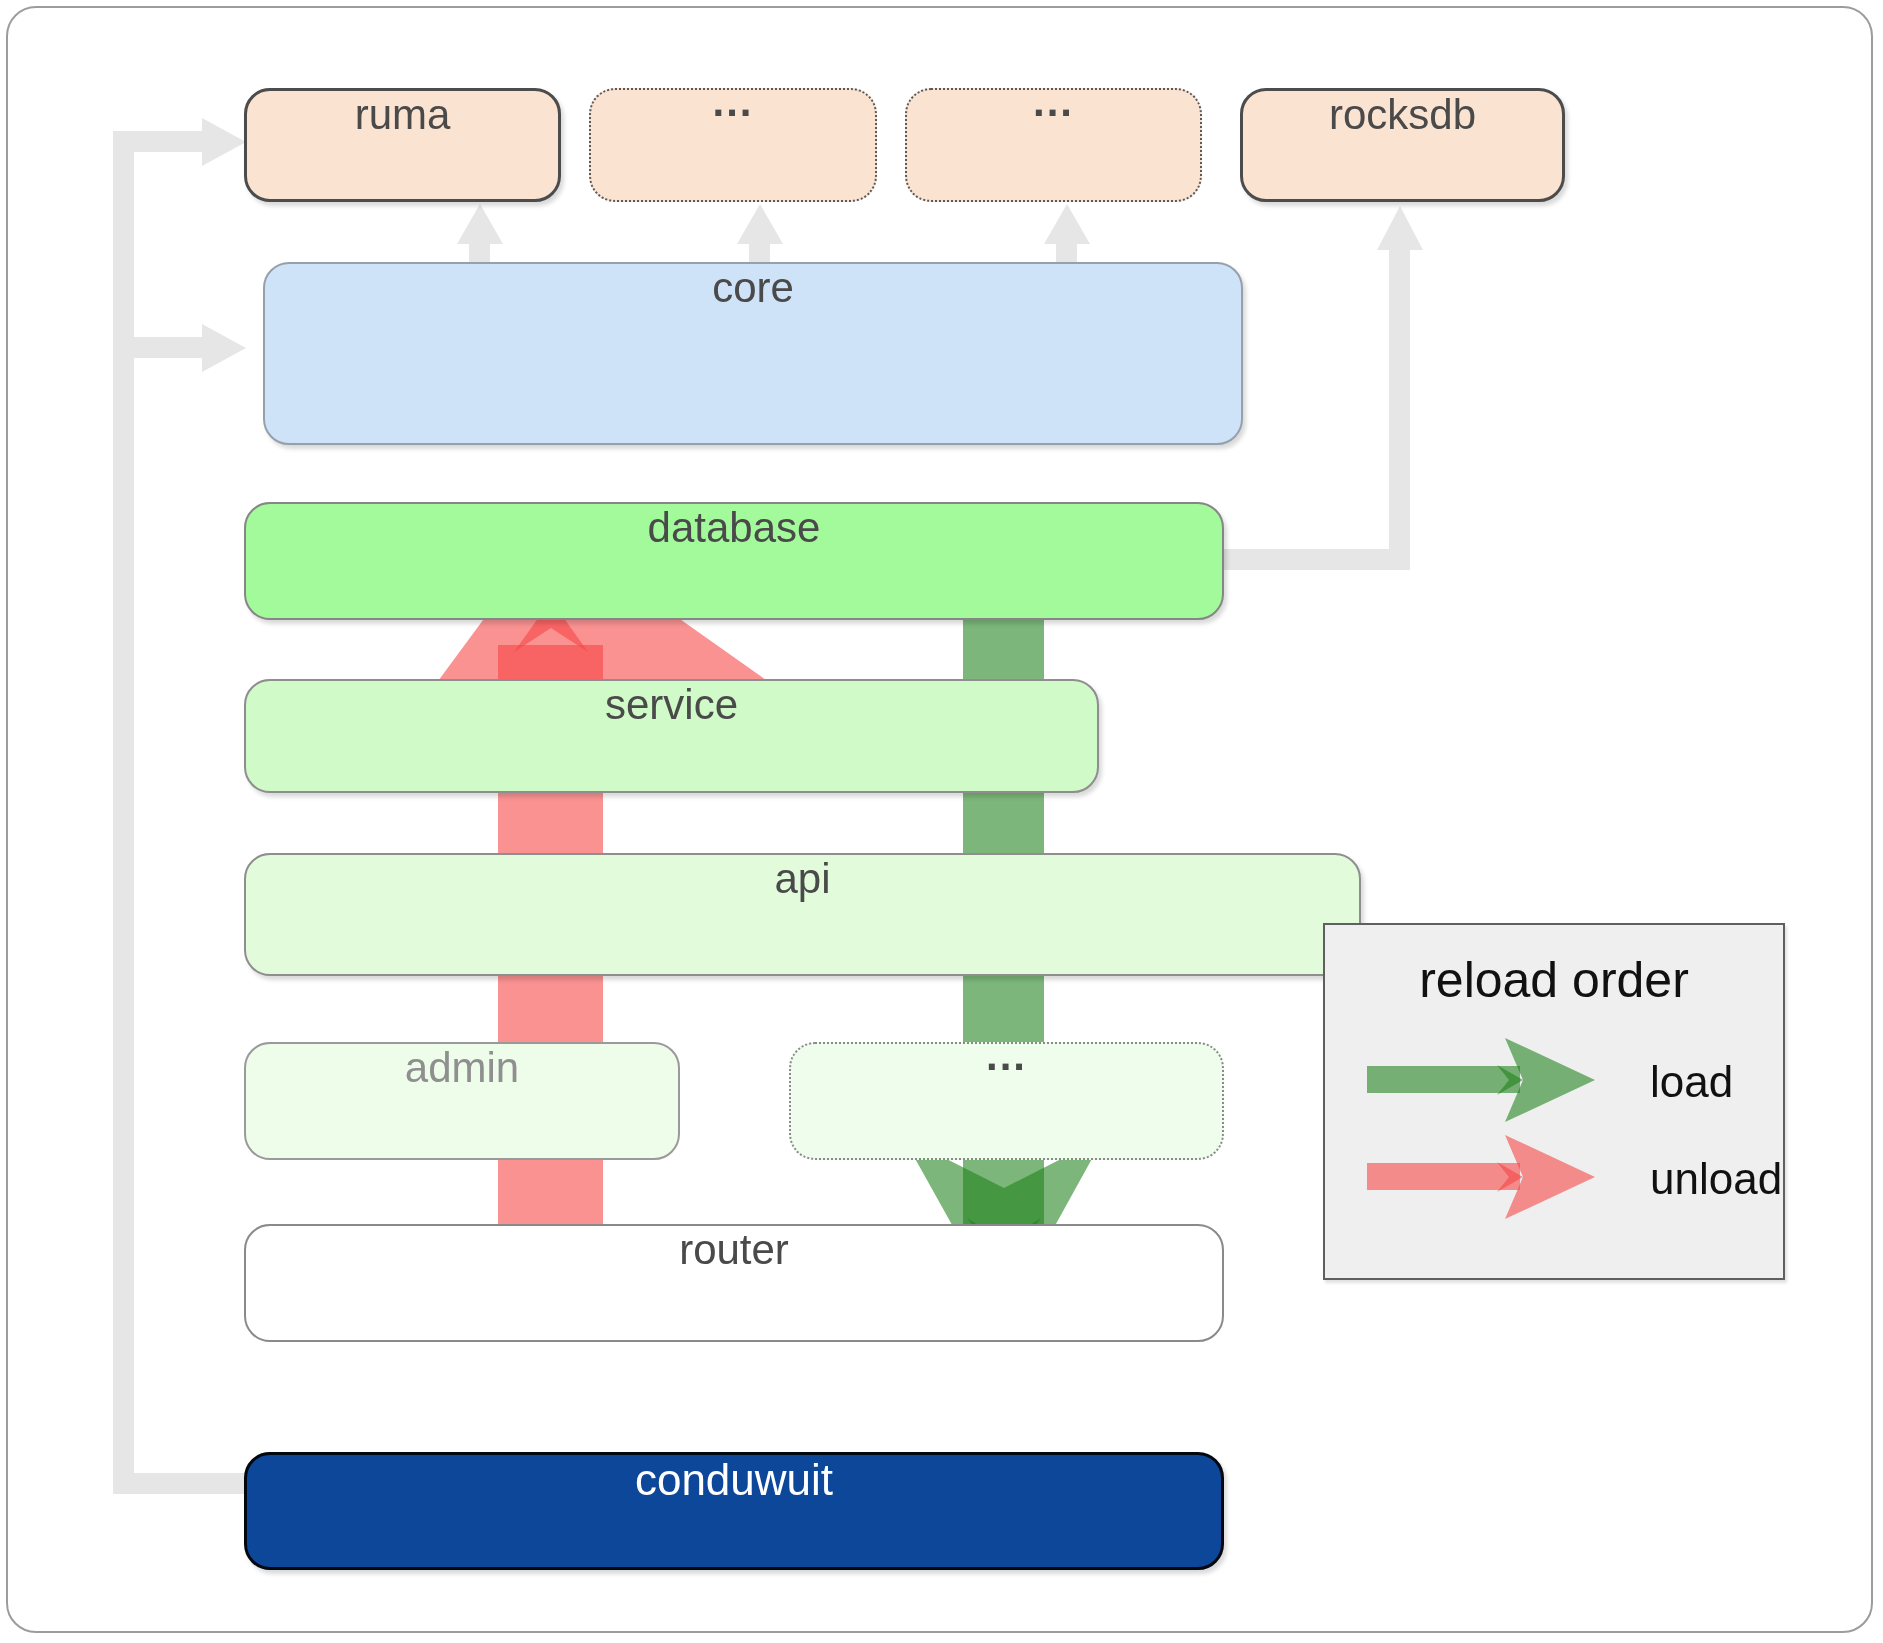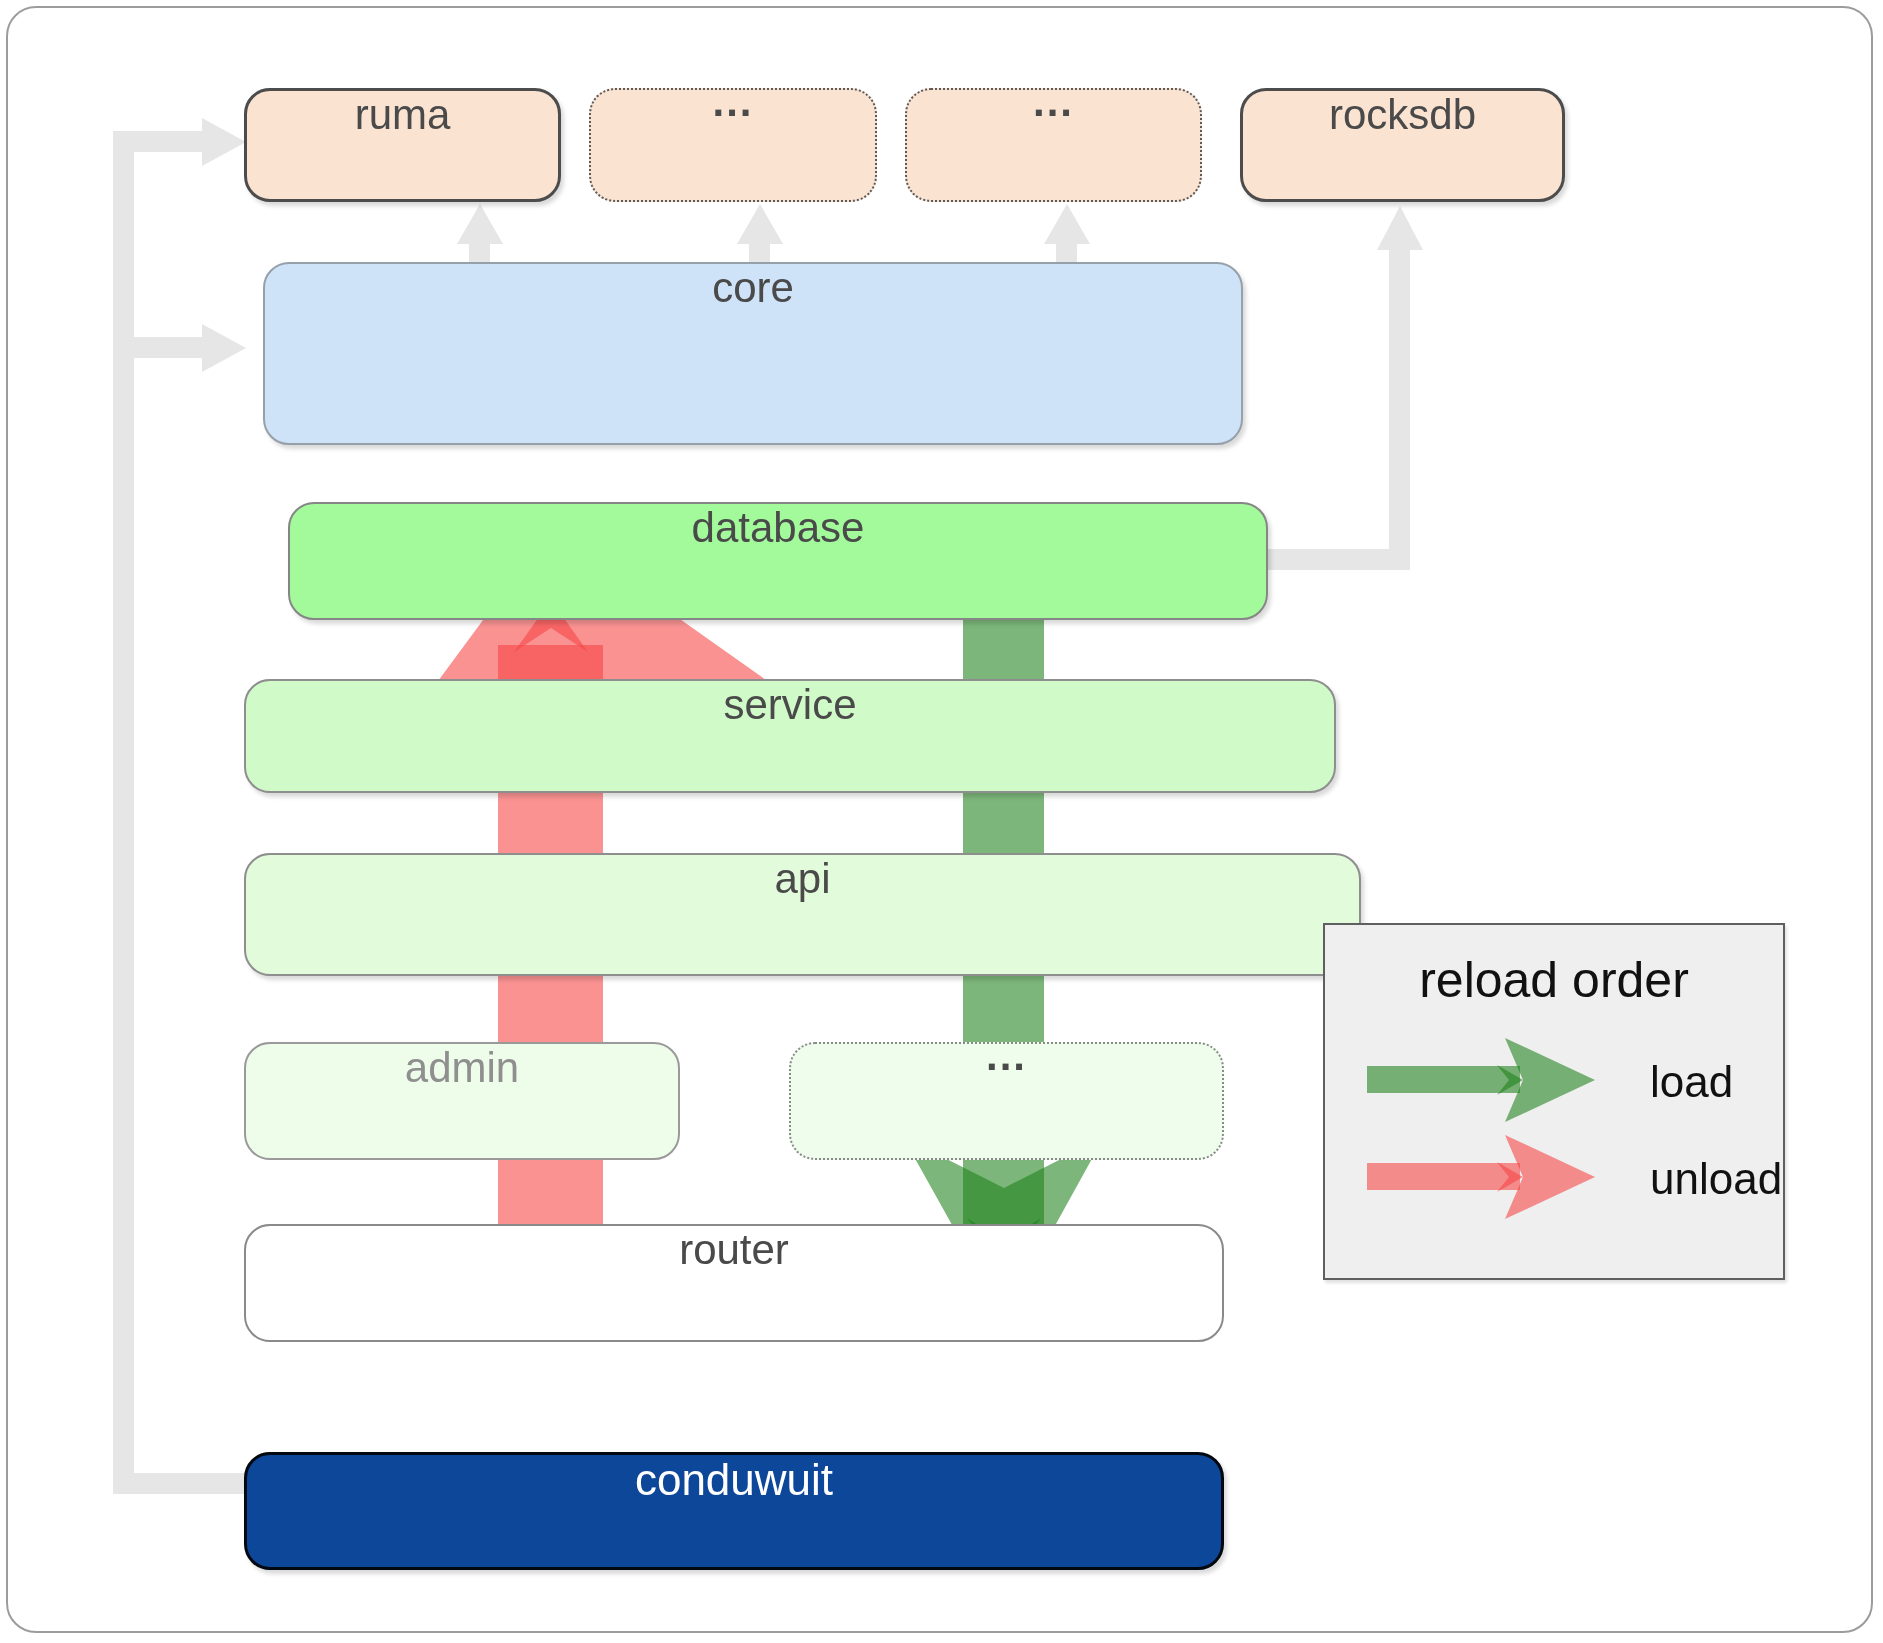--- a/index.html
+++ b/index.html
@@ -22,22 +22,22 @@
     border-radius:26px;
   }
   .shadow{box-shadow:3px 4px 4px rgba(0,0,0,.15);}
   
   .b-ruma    {left:244px;top:88px;width:317px;height:114px;background:#fbe3d2;border:3px solid #4c4c4c;}
   .b-dots1   {left:589px;top:88px;width:288px;height:114px;background:#fbe3d2;border:2px dotted #5a5a5a;}
   .b-dots2   {left:905px;top:88px;width:297px;height:114px;background:#fbe3d2;border:2px dotted #5a5a5a;}
   .b-rocksdb {left:1240px;top:88px;width:325px;height:114px;background:#fbe3d2;border:3px solid #4c4c4c;}
   
   .b-core    {left:244px;top:262px;width:980px;height:183px;background:#cfe3f8;border:2px solid #96a0aa;margin-left:19px;}
-  .b-database{left:244px;top:502px;width:980px;height:118px;background:#a2fa9b;border:2px solid #868686;margin-left:44px;}
-  .b-service {left:244px;top:679px;width:1092px;height:114px;background:#d0fac8;border:2px solid #8e8e8e;}
+  .b-database{left:244px;top:502px;width:980px;height:118px;background:#a2fa9b;border:2px solid #868686;}
+  .b-service {left:244px;top:679px;width:855px;height:114px;background:#d0fac8;border:2px solid #8e8e8e;}
   .b-api     {left:244px;top:853px;width:1117px;height:123px;background:#e2fcdb;border:2px solid #8e8e8e;}
   .b-admin   {left:244px;top:1042px;width:436px;height:118px;background:#eefdea;border:2px solid #9a9a9a;color:#8f8f8f;}
   .b-dots3   {left:789px;top:1042px;width:435px;height:118px;background:#effdec;border:2px dotted #8a8a8a;}
   .b-router  {left:244px;top:1224px;width:980px;height:118px;background:#ffffff;border:2px solid #8a8a8a;}
   .b-conduwuit{left:244px;top:1452px;width:980px;height:118px;background:#0c479a;border:3px solid #01080f;
                color:#ffffff;font-size:44px;font-weight:500;}
   .dotlabel{font-weight:bold;letter-spacing:2px;transform:translateY(-25%);}
   
   #overlay{position:absolute;left:0;top:0;width:1883px;height:1643px;pointer-events:none;}
   

